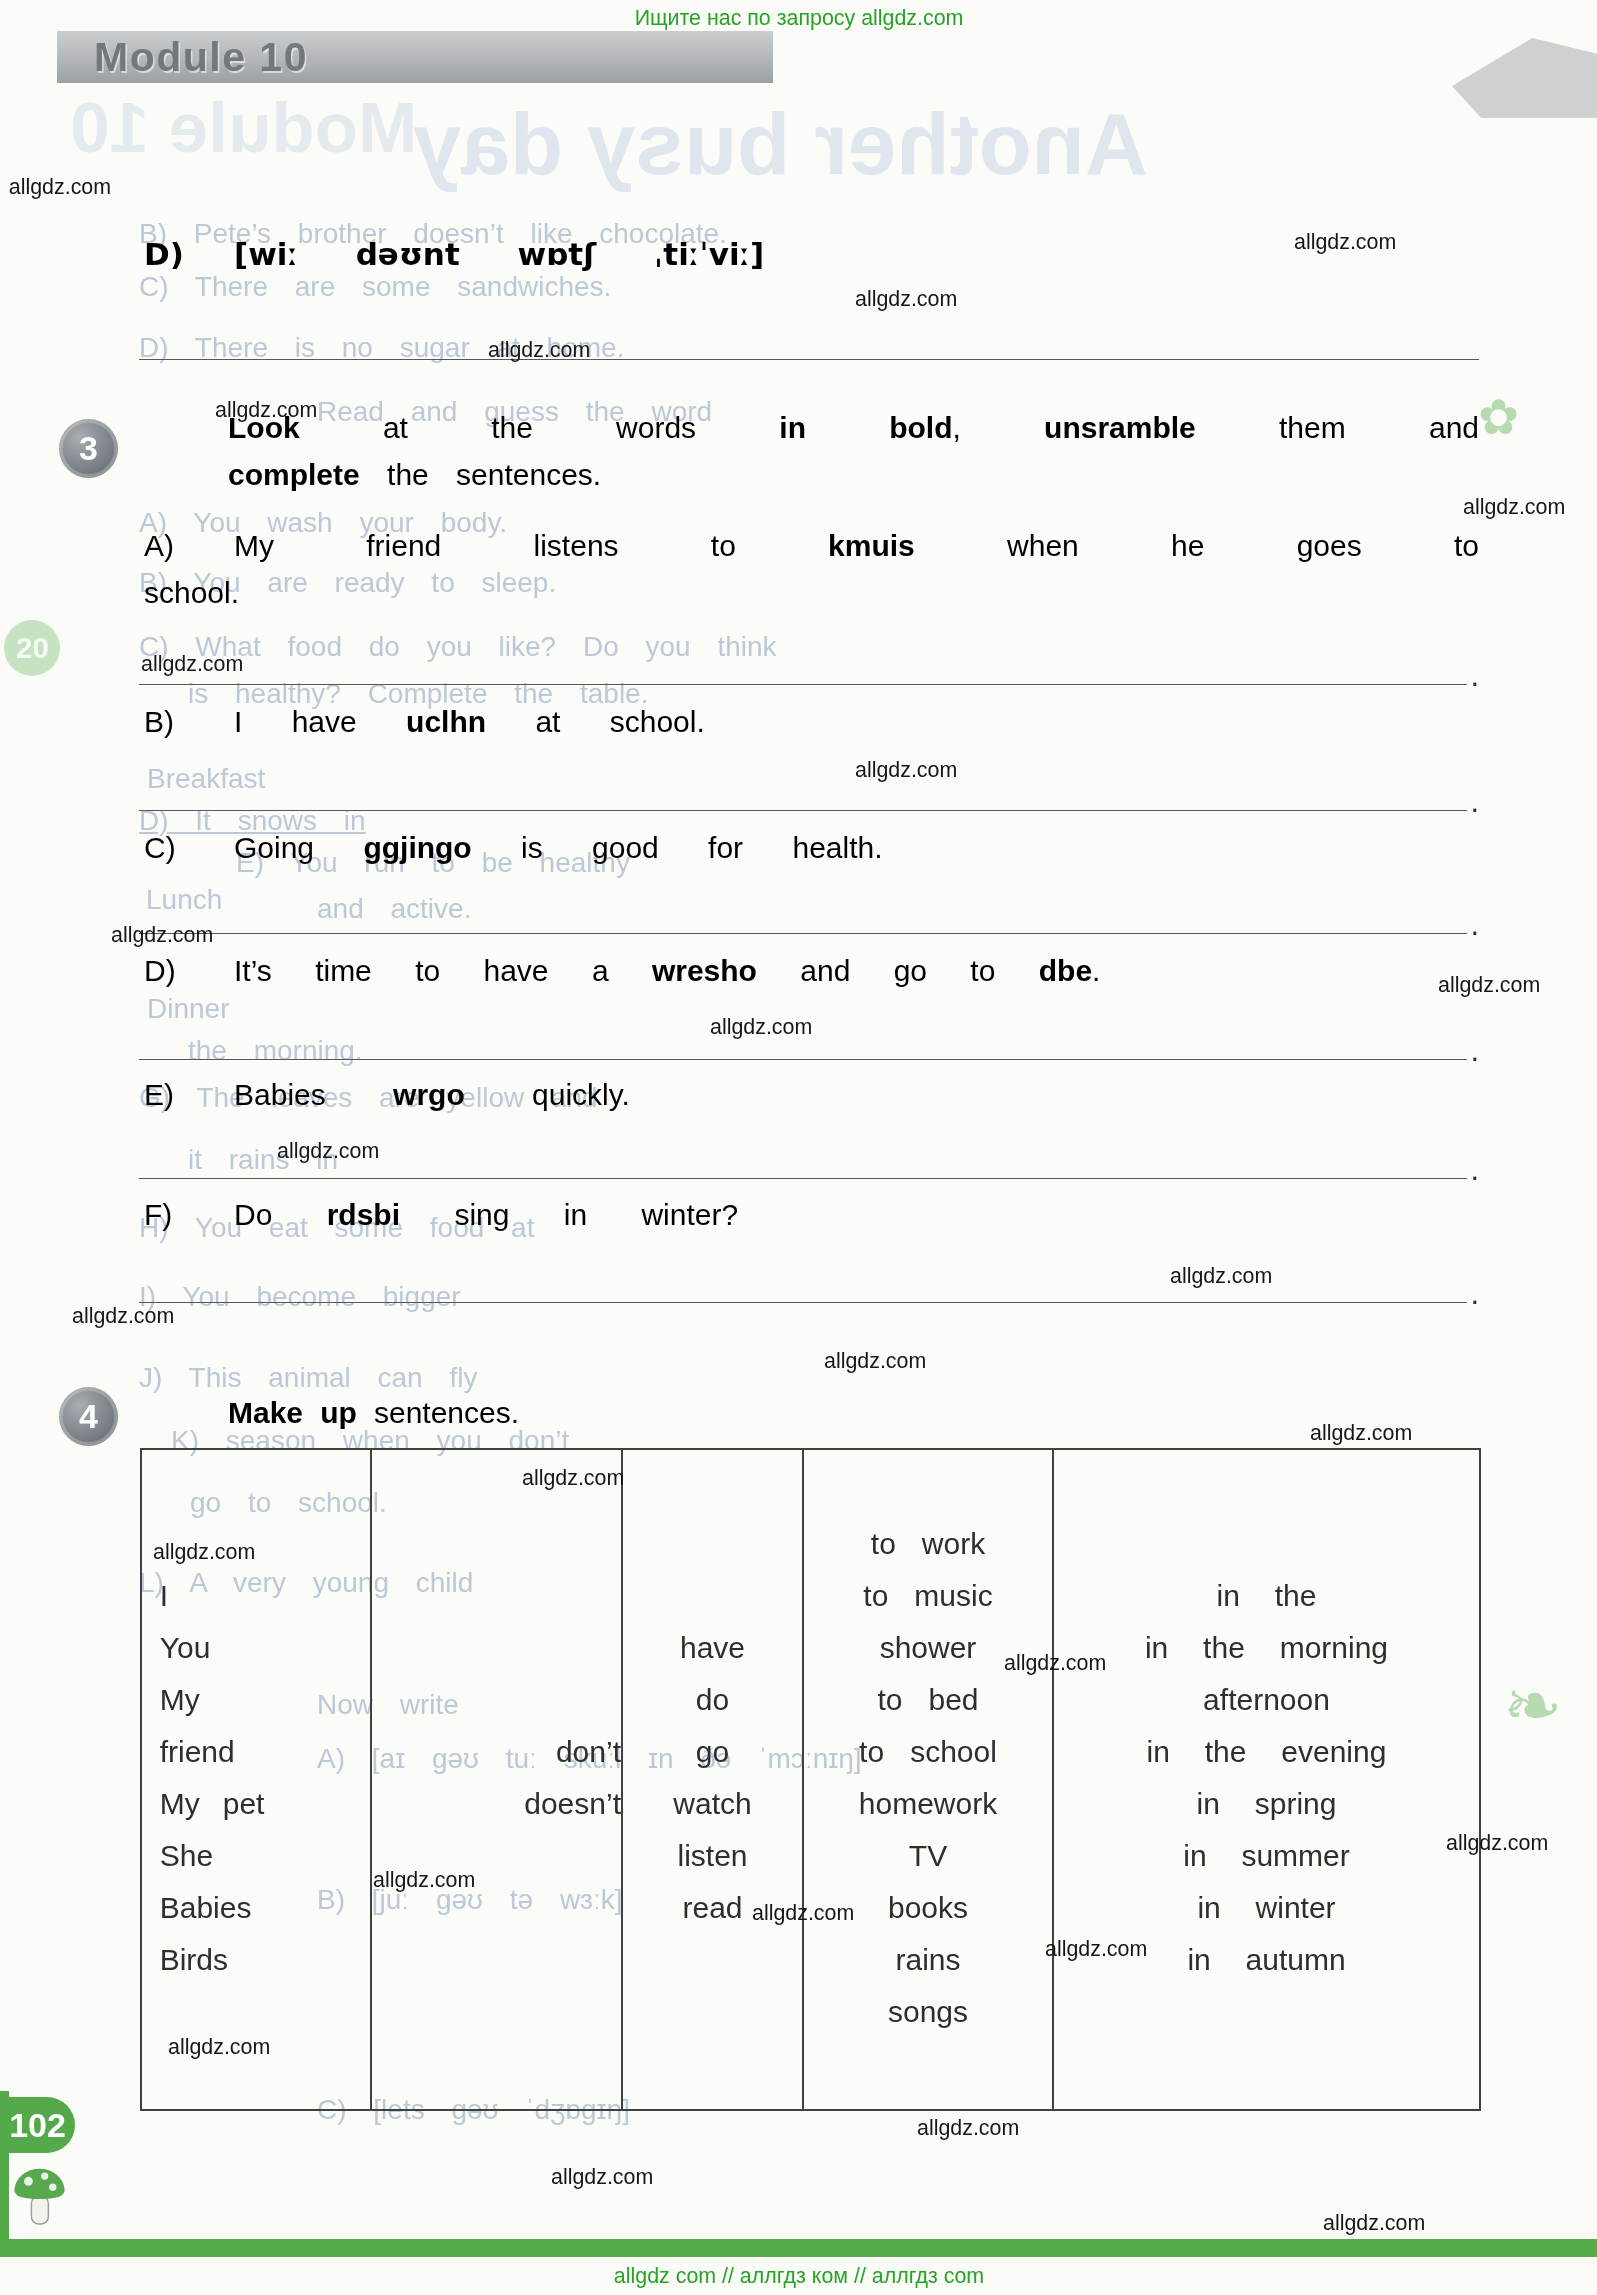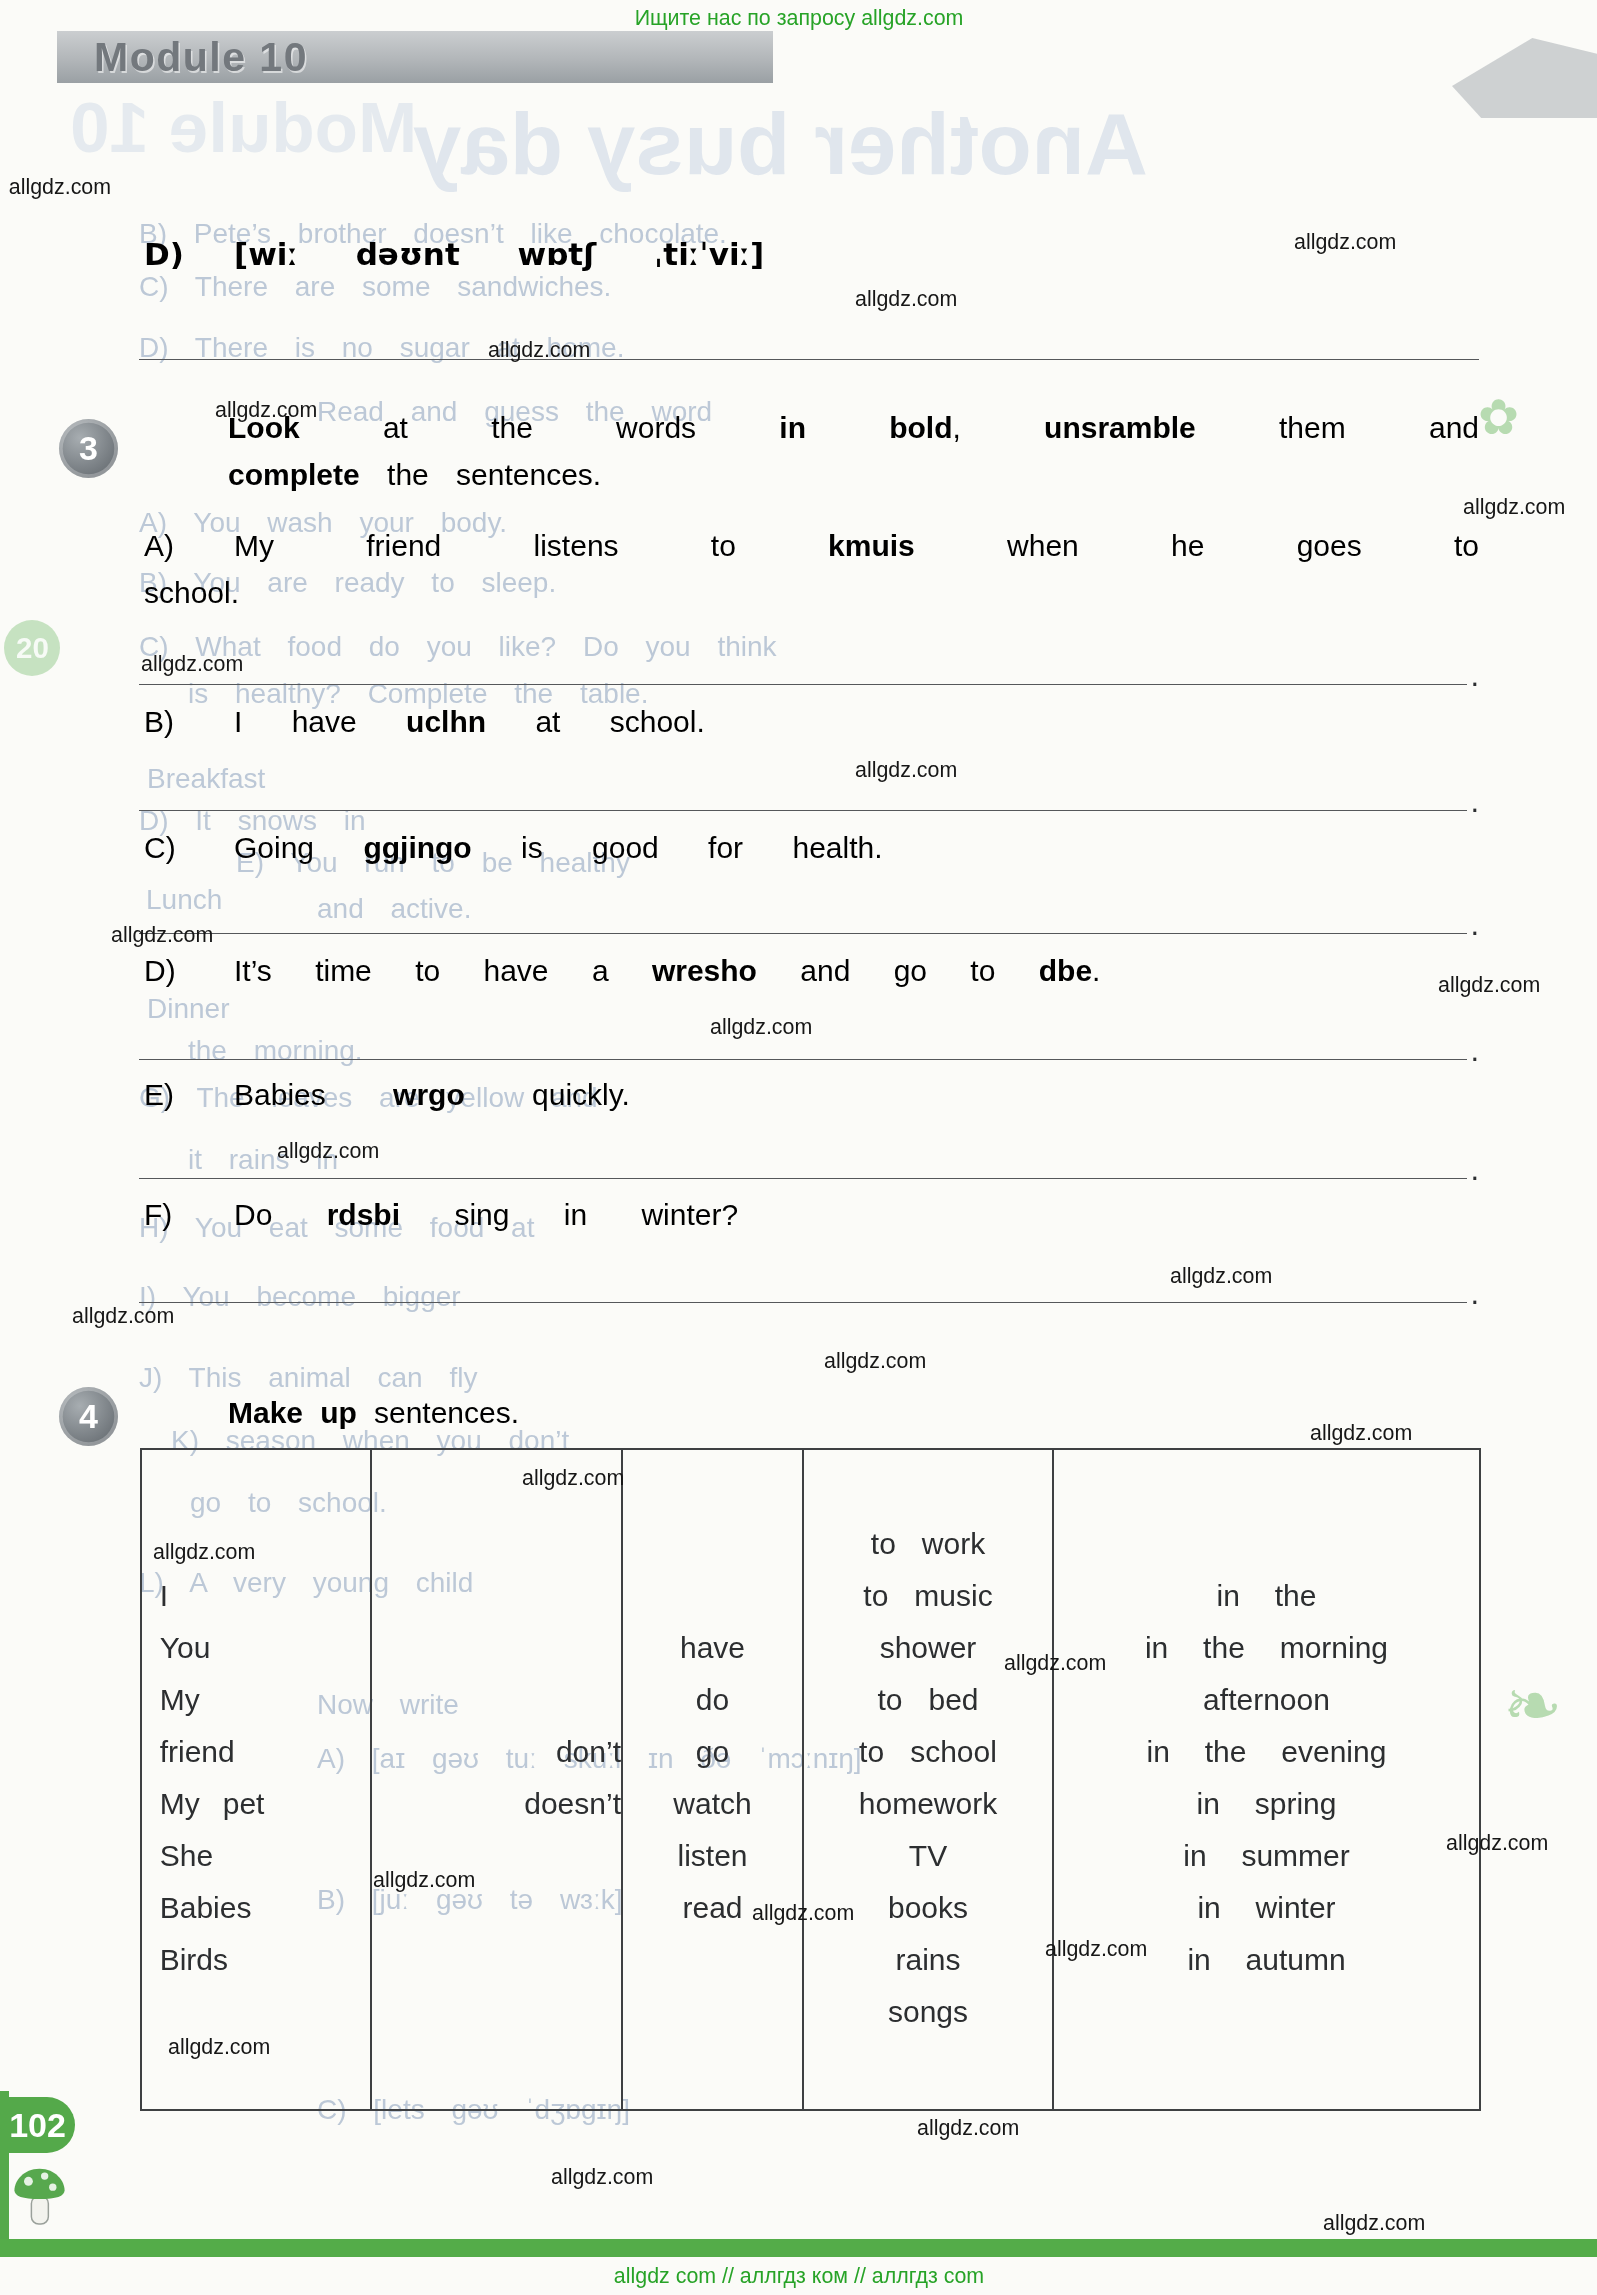--- a/index.html
+++ b/index.html
@@ -79,21 +79,21 @@
   <span class="ghost" style="left:139px;top:218px;">B) Pete’s brother doesn’t like chocolate.</span>
   <span class="ghost" style="left:139px;top:271px;">C) There are some sandwiches.</span>
   <span class="ghost" style="left:139px;top:332px;">D) There is no sugar at home.</span>
   <span class="ghost" style="left:317px;top:396px;">Read and guess the word</span>
   <span class="ghost" style="left:139px;top:507px;">A) You wash your body.</span>
   <span class="ghost" style="left:139px;top:567px;">B) You are ready to sleep.</span>
   <span class="ghost" style="left:139px;top:631px;">C) What food do you like? Do you think</span>
   <span class="ghost" style="left:188px;top:678px;">is healthy? Complete the table.</span>
   <span class="ghost" style="left:147px;top:763px;">Breakfast</span>
   <span class="ghost" style="left:146px;top:884px;">Lunch</span>
-  <span class="ghost" style="left:139px;top:805px;">D) It snows in</span>
+  <span class="ghost" style="left:139px;top:805px;text-decoration:underline;">D) It snows in</span>
   <span class="ghost" style="left:236px;top:847px;">E) You run to be healthy</span>
   <span class="ghost" style="left:317px;top:893px;">and active.</span>
   <span class="ghost" style="left:147px;top:993px;">Dinner</span>
   <span class="ghost" style="left:188px;top:1035px;">the morning.</span>
   <span class="ghost" style="left:139px;top:1082px;">G) The leaves are yellow and</span>
   <span class="ghost" style="left:188px;top:1144px;">it rains in</span>
   <span class="ghost" style="left:139px;top:1212px;">H) You eat some food at</span>
   <span class="ghost" style="left:139px;top:1281px;">I) You become bigger</span>
   <span class="ghost" style="left:139px;top:1362px;">J) This animal can fly</span>
   <span class="ghost" style="left:171px;top:1425px;">K) season when you don’t</span>

